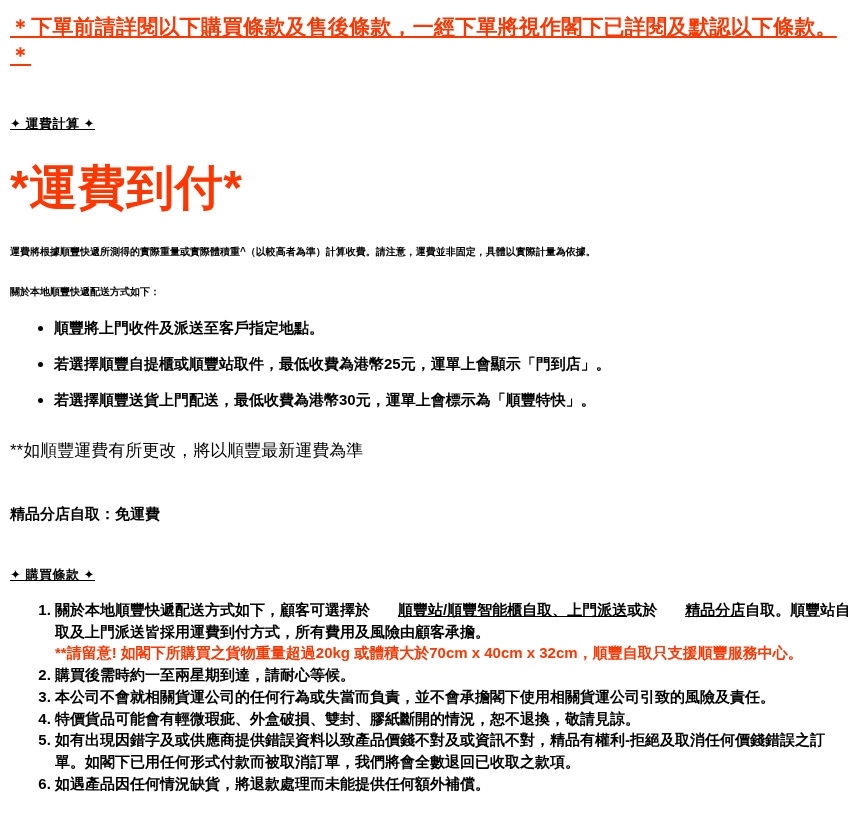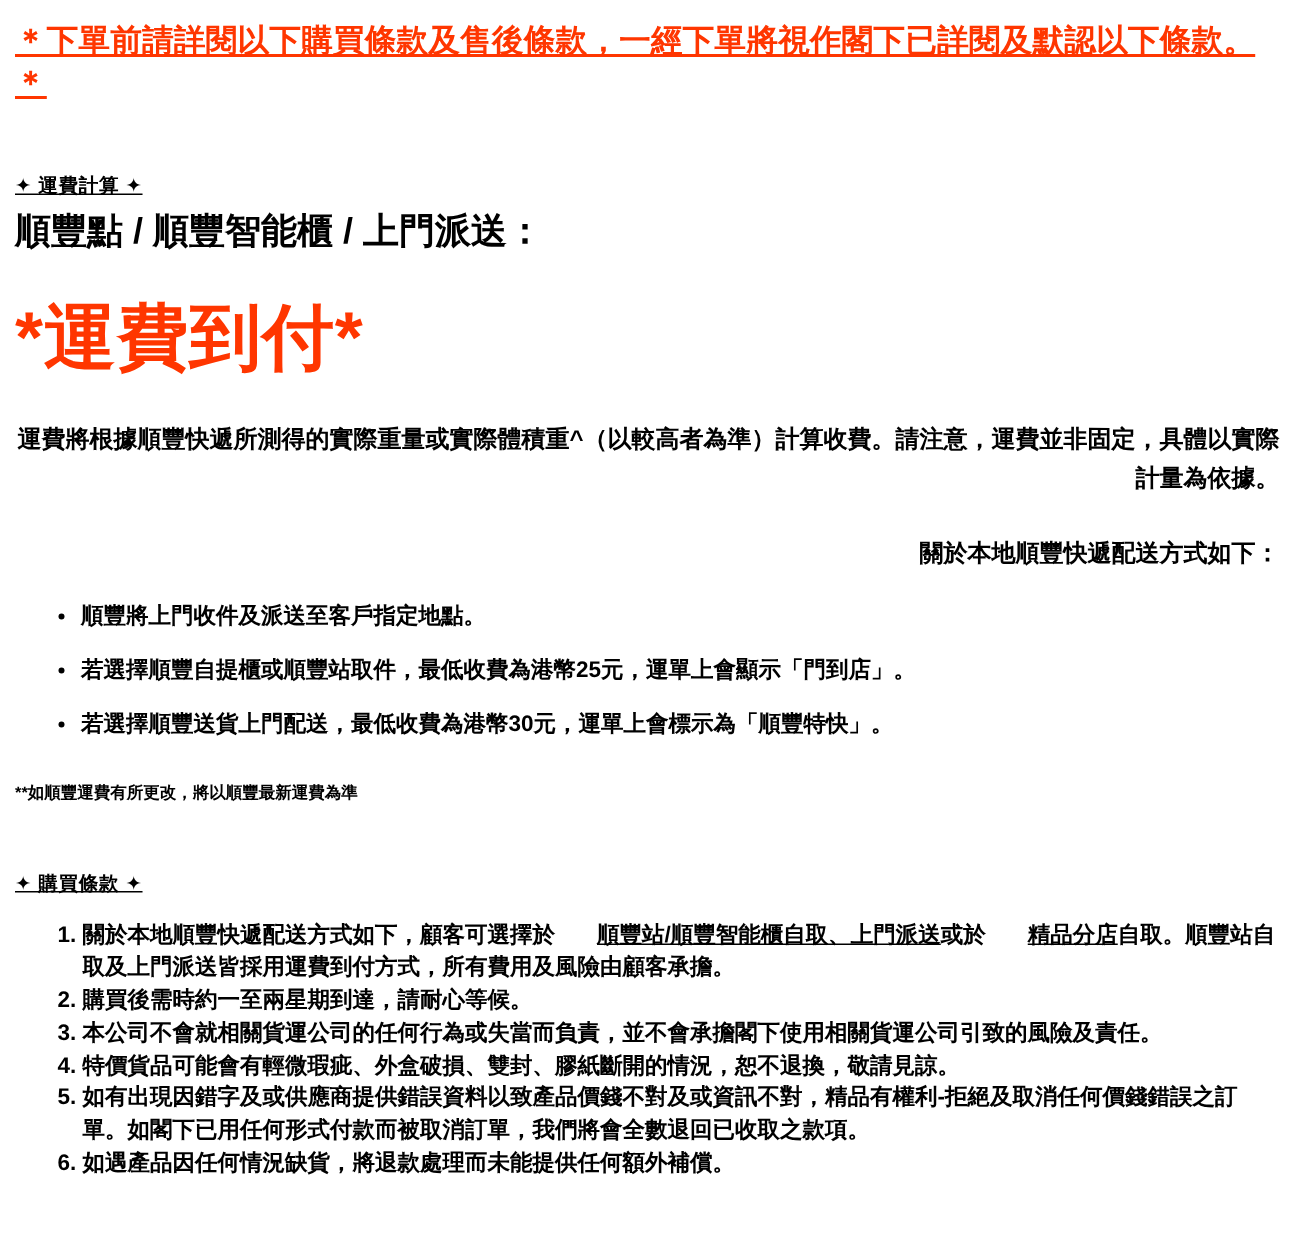--- a/index.html
+++ b/index.html
@@ -37,39 +37,38 @@
     font-weight:bold;
   }
   .headline{
     margin:23px 0 0 0;
     color:var(--alert);
     font-size:48px;
     font-weight:bold;
     letter-spacing:0.5px;
   }
   .body-text{
-    font-size:16px;
+    font-size:10px;
     font-weight:bold;
     line-height:1.65;
-    text-align:right;
   }
   .intro{margin:24px 0 0 0;}
   .methods-heading{margin:23px 0 0 0;}
   ul.methods{
     margin:17px 0 0 0;
     padding:0 0 0 44px;
     font-size:15px;
     font-weight:bold;
     line-height:1.4;
   }
   ul.methods li{margin:0 0 15px 0;}
   .change-note{
     margin:29px 0 0 0;
-    font-size:11px;
-    font-weight:bold;
+    font-size:17px;
+    font-weight:normal;
     line-height:1.4;
   }
   .store-pickup{
     margin:42px 0 0 0;
     font-size:15px;
     font-weight:bold;
   }
   .terms-title{margin:42px 0 0 0;}
   ol.terms{
     margin:15px 0 0 0;
@@ -84,42 +83,43 @@
 </style>
 </head>
 <body>
 
 <div class="doc">
 
   <p class="top-notice">＊下單前請詳閱以下購買條款及售後條款，一經下單將視作閣下已詳閱及默認以下條款。＊</p>
 
   <h3 class="section-title">✦ 運費計算 ✦</h3>
 
-  <h2 class="subtitle">順豐點 / 順豐智能櫃 / 上門派送：</h2>
 
   <h1 class="headline">*運費到付*</h1>
 
   <p class="body-text intro">運費將根據順豐快遞所測得的實際重量或實際體積重^（以較高者為準）計算收費。請注意，運費並非固定，具體以實際計量為依據。</p>
 
   <p class="body-text methods-heading">關於本地順豐快遞配送方式如下：</p>
 
   <ul class="methods">
     <li>順豐將上門收件及派送至客戶指定地點。</li>
     <li>若選擇順豐自提櫃或順豐站取件，最低收費為港幣25元，運單上會顯示「門到店」。</li>
     <li>若選擇順豐送貨上門配送，最低收費為港幣30元，運單上會標示為「順豐特快」。</li>
   </ul>
 
   <p class="change-note">**如順豐運費有所更改，將以順豐最新運費為準</p>
 
+  <p class="store-pickup">精品分店自取：免運費</p>
 
   <h3 class="section-title terms-title">✦ 購買條款 ✦</h3>
 
   <ol class="terms">
     <li>
       <span>關於本地順豐快遞配送方式如下，顧客可選擇於</span><span class="u">順豐站/順豐智能櫃自取、上門派送</span><span>或於</span><span class="u">精品分店</span><span>自取。順豐站自取及上門派送皆採用運費到付方式，所有費用及風險由顧客承擔。</span>
+      <div class="warning">**請留意! 如閣下所購買之貨物重量超過20kg 或體積大於70cm x 40cm x 32cm，順豐自取只支援順豐服務中心。</div>
     </li>
     <li>購買後需時約一至兩星期到達，請耐心等候。</li>
     <li>本公司不會就相關貨運公司的任何行為或失當而負責，並不會承擔閣下使用相關貨運公司引致的風險及責任。</li>
     <li>特價貨品可能會有輕微瑕疵、外盒破損、雙封、膠紙斷開的情況，恕不退換，敬請見諒。</li>
     <li>如有出現因錯字及或供應商提供錯誤資料以致產品價錢不對及或資訊不對，精品有權利-拒絕及取消任何價錢錯誤之訂單。如閣下已用任何形式付款而被取消訂單，我們將會全數退回已收取之款項。</li>
     <li>如遇產品因任何情況缺貨，將退款處理而未能提供任何額外補償。</li>
 
   </ol>
 
 </div>

